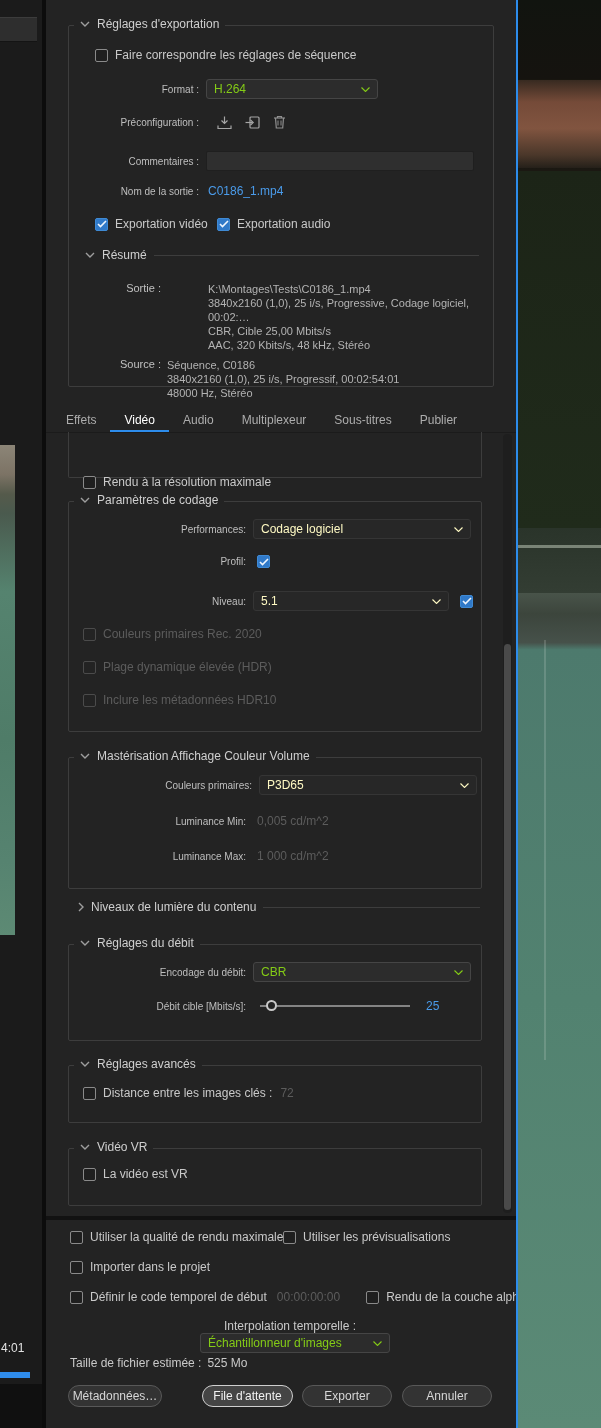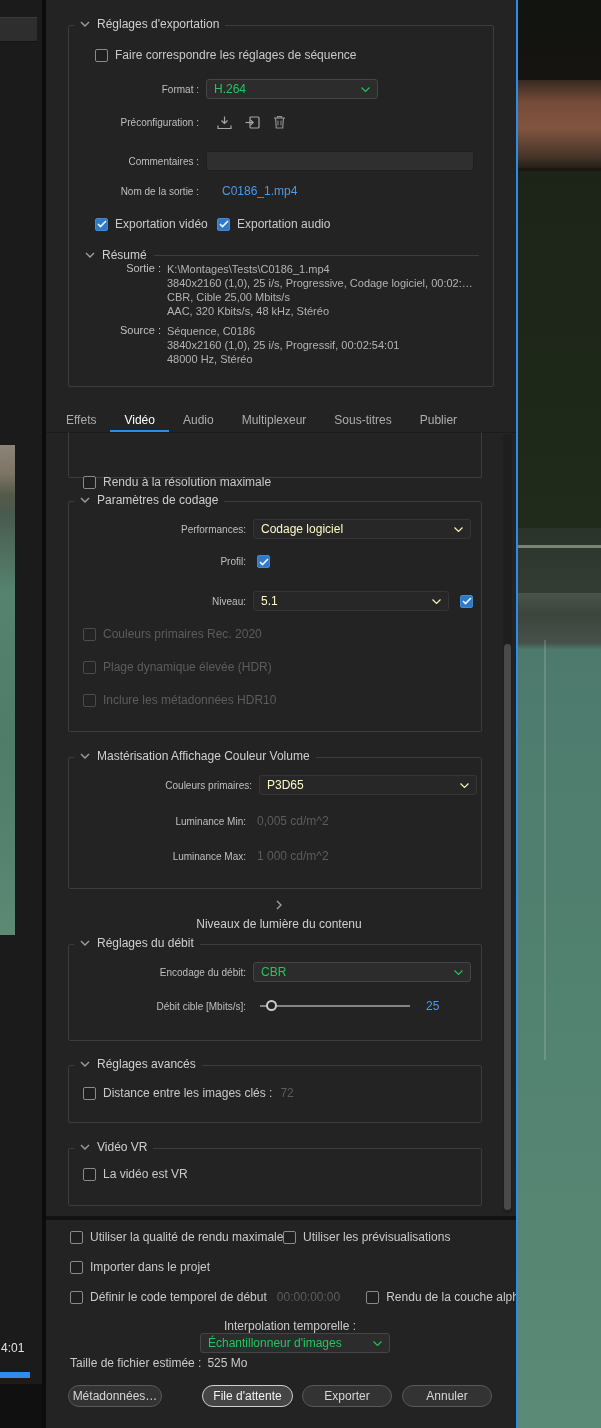--- a/index.html
+++ b/index.html
@@ -45,21 +45,21 @@
   .hline { flex:1; height:1px; background:#3d3d3d; }
 
   .frow { position:absolute; display:flex; align-items:center; white-space:nowrap; }
   .flabel { text-align:right; font-size:10px; color:#bfbfbf; flex:none; }
   .ftext { font-size:12px; color:#c9c9c9; }
   .dimtext { font-size:12px; color:#5c5c5c; }
   .bluetext { font-size:12px; color:#4a9bea; }
 
   .dd { height:20px; background:#2c2c2c; border:1px solid #454545; border-radius:3px;
     display:flex; align-items:center; justify-content:space-between; padding:0 7px;
-    font-size:12px; color:#22c55e; box-sizing:border-box; flex:none; }
+    font-size:12px; color:#84cc16; box-sizing:border-box; flex:none; }
   .dd.disabled { background:#272727; border-color:#353535; color:#fef9c3; }
 
   .tinput { height:20px; background:#2f2f2f; border:1px solid #1f1f1f; border-radius:2px;
     color:#d4d4d4; font-size:12px; padding:0 6px; box-sizing:border-box; outline:none;
     font-family:"Liberation Sans",sans-serif; }
 
   .cb { width:13px; height:13px; border:1px solid #8a8a8a; background:#1f1f1f; border-radius:2px;
     display:inline-flex; align-items:center; justify-content:center; flex:none; box-sizing:border-box; }
   .cb.checked { background:#3079c8; border-color:#3f8ad4; }
   .cb.disabled { border-color:#4b4b4b; background:transparent; }
@@ -170,21 +170,21 @@
         </span>
       </div>
 
       <div class="frow" style="left:0;top:125px;width:420px;">
         <span class="flabel" style="width:130px;">Commentaires :</span>
         <input class="tinput" style="width: 268px; margin-left: 7px;" value="">
       </div>
 
       <div class="frow" style="left:0;top:158px;width:420px;">
         <span class="flabel" style="width:130px;">Nom de la sortie :</span>
-        <span class="bluetext" style="margin-left:23px;">C0186_1.mp4</span>
+        <span class="bluetext" style="margin-left:9px;">C0186_1.mp4</span>
       </div>
 
       <div class="frow" style="left:26px;top:191px;">
         <span class="cb checked">
           <svg width="10" height="8" viewBox="0 0 10 8">
               <path d="M1 4l2.5 2.5L9 1" fill="none" stroke="#eef5fd" stroke-width="1.6"></path>
             </svg>
         </span>
         <span class="cb-label">Exportation vidéo</span>
       </div>
@@ -198,21 +198,21 @@
       </div>
 
       <div style="position:absolute;left:16px;top:222px;width:394px;">
         <div class="sum-head">
           <svg width="10" height="6" viewBox="0 0 10 6">
               <path d="M1 1l4 4 4-4" fill="none" stroke="#9e9e9e" stroke-width="1.4"></path>
             </svg>
           <span>Résumé</span>
           <span class="hline"></span>
         </div>
-        <div class="sum-row" style="margin-top:0;">
+        <div class="sum-row" style="margin-top:20px;gap:41px;">
           <span class="sum-label">Sortie :</span>
           <div class="sum-lines">
             <div>K:\Montages\Tests\C0186_1.mp4</div>
             <div>3840x2160 (1,0), 25 i/s, Progressive, Codage logiciel, 00:02:…</div>
             <div>CBR, Cible 25,00  Mbits/s</div>
             <div>AAC, 320  Kbits/s, 48  kHz, Stéréo</div>
           </div>
         </div>
         <div class="sum-row" style="margin-top:6px;">
           <span class="sum-label">Source :</span>
@@ -330,21 +330,21 @@
       <div class="frow" style="left:0;top:56px;width:410px;">
         <span class="flabel" style="width:177px;">Luminance Min:</span>
         <span class="dimtext" style="margin-left:11px;">0,005  cd/m^2</span>
       </div>
       <div class="frow" style="left:0;top:91px;width:410px;">
         <span class="flabel" style="width:177px;">Luminance Max:</span>
         <span class="dimtext" style="margin-left:11px;">1 000  cd/m^2</span>
       </div>
     </div>
 
-    <div class="flat-head" style="left:32px;top:900px;width:402px;flex-direction:column;">
+    <div class="flat-head" style="left:32px;top:900px;width:402px;">
       <svg width="6" height="10" viewBox="0 0 6 10">
           <path d="M1 1l4 4-4 4" fill="none" stroke="#9e9e9e" stroke-width="1.4"></path>
         </svg>
       <span>Niveaux de lumière du contenu</span>
       <span class="hline"></span>
     </div>
 
     <div class="group" style="left:22px;top:944px;width:412px;height:95px;">
       <div class="group-title">
         <svg width="10" height="6" viewBox="0 0 10 6">

